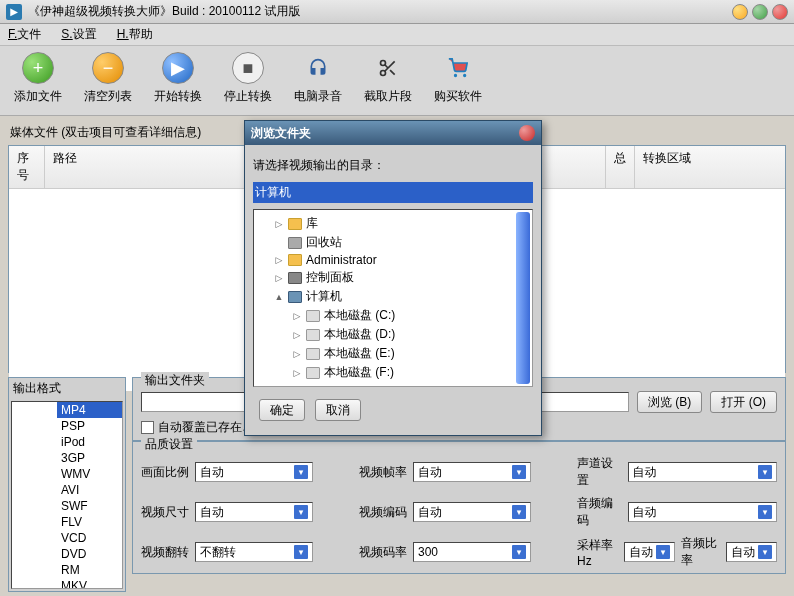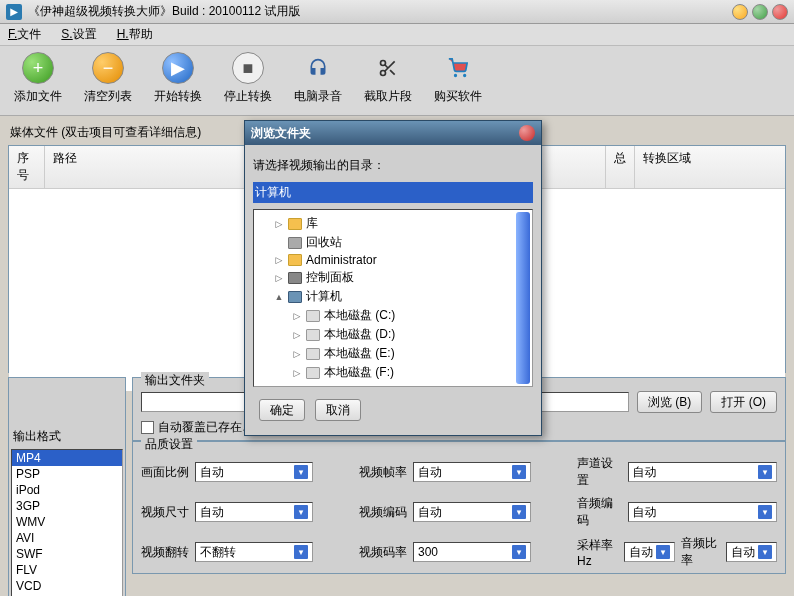--- a/index.html
+++ b/index.html
@@ -38,22 +38,22 @@
 .media-grid { background: #fff; border: 1px solid #7a98af; height: 228px; margin: 0 4px; }
 .mg-head { display: flex; background: linear-gradient(#f8f8f8, #e8e8e8); border-bottom: 1px solid #ccc; }
 .mg-head div { padding: 4px 8px; border-right: 1px solid #ccc; }
 .mg-head .c1 { width: 36px; }
 .mg-head .c2 { flex: 1; }
 .mg-head .c6 { width: 150px; border-right: none; }
 .mg-rows { height: calc(100% - 24px); background: #fff; }
 
 .bottom { display: flex; gap: 6px; padding: 4px; }
 .formats { width: 118px; border: 1px solid #7a98af; background: #d0d0d0; }
-.formats .gt { padding: 2px 4px; margin-top: 48px; }
-.formats .list { background: #fff; border: 1px inset #999; height: 188px; overflow-y: auto; margin: 2px; }
+.formats .gt { padding: 2px 4px; }
+.formats .list { background: #fff; border: 1px inset #999; height: 188px; overflow-y: auto; margin: 2px; padding-left: 45px; }
 .formats .list div { padding: 1px 4px; cursor: default; }
 .formats .list .sel { background: #2b60c8; color: #fff; }
 .right { flex: 1; display: flex; flex-direction: column; }
 
 .group { border: 1px solid #7a98af; background: #d0d0d0; padding: 4px 8px; }
 .group .gt { position: relative; top: -10px; background: #d0d0d0; padding: 0 4px; display: inline-block; }
 .group-body { margin-top: -8px; }
 
 .outrow { display: flex; align-items: center; gap: 8px; }
 .textin { border: 1px inset #999; background: #fff; padding: 2px 4px; height: 20px; flex: 1; }

